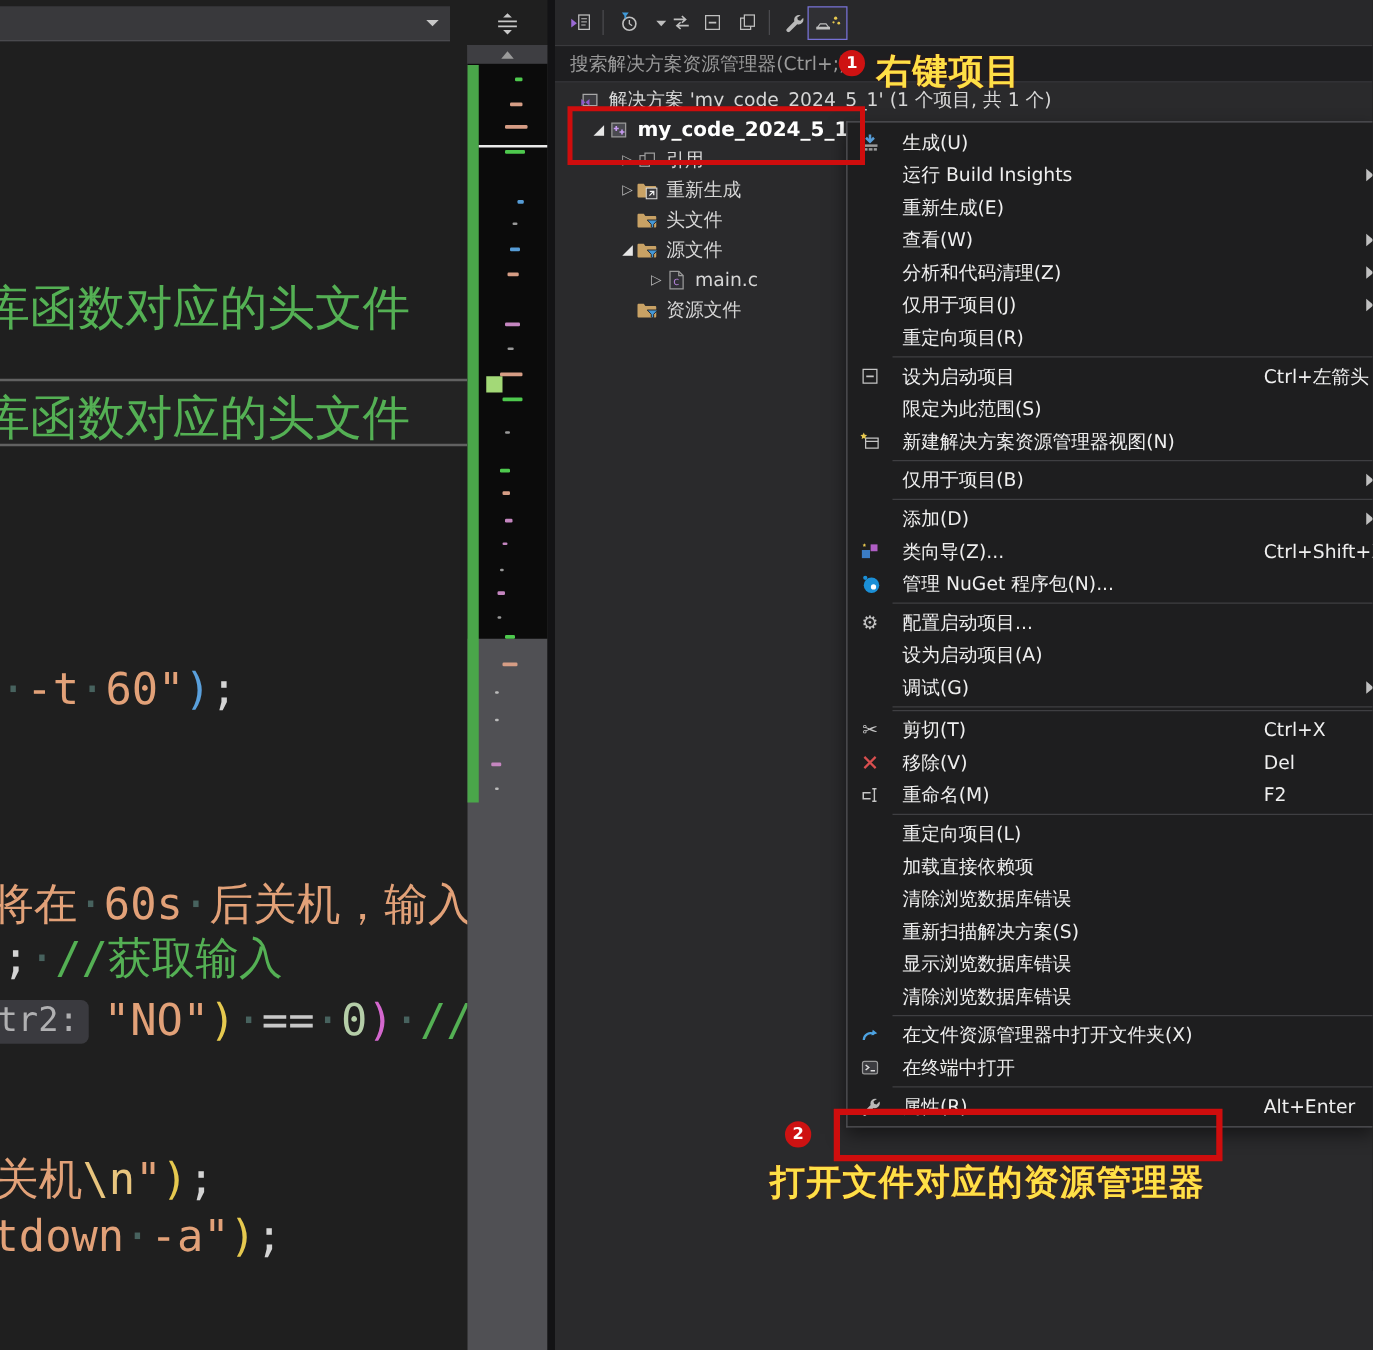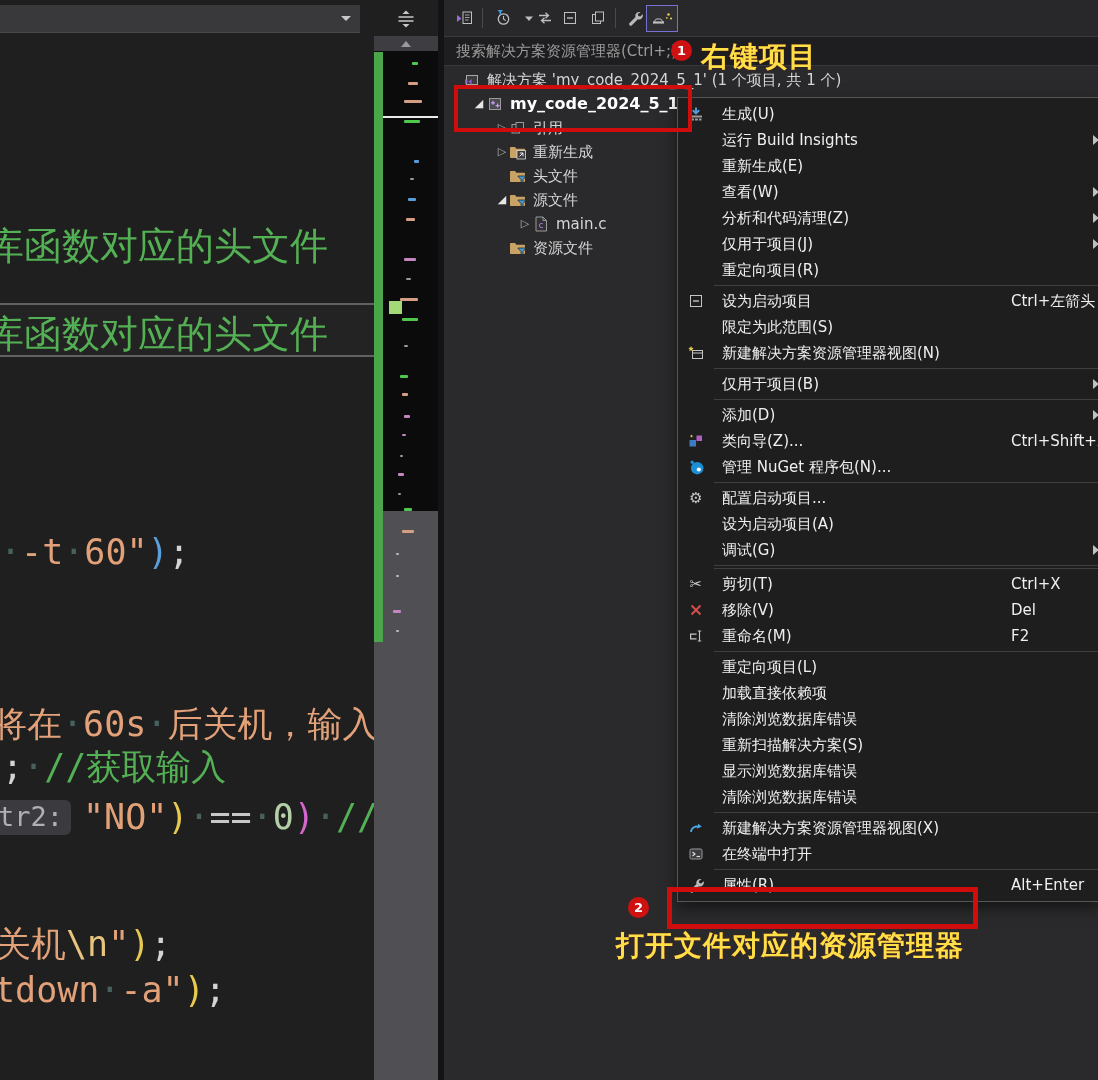--- a/index.html
+++ b/index.html
@@ -371,21 +371,21 @@
       <div class="menu-item"><span>清除浏览数据库错误</span></div>
       <div class="menu-item"><span>重新扫描解决方案(S)</span></div>
       <div class="menu-item"><span>显示浏览数据库错误</span></div>
       <div class="menu-item"><span>清除浏览数据库错误</span></div>
       <div class="menu-sep"></div>
       <div class="menu-item"><span class="mi-icon">
           <svg width="17" height="16">
             <path d="M3 12c.2-4.5 4.8-6.8 8.2-4.6" fill="none" stroke="#4da3e2" stroke-width="1.8"></path>
             <path d="M10.2 3.8l3.6 2.8-4.6 1.8z" fill="#4da3e2"></path>
           </svg>
-        </span><span>新建解决方案资源管理器视图(X)</span></div>
+        </span><span>在文件资源管理器中打开文件夹(X)</span></div>
       <div class="menu-item"><span class="mi-icon">
           <svg width="16" height="16">
             <rect x="2" y="3" width="12" height="10" rx="1.5" fill="#3c3c40" stroke="#9a9a9a"></rect>
             <path d="M4.5 6l2.5 2-2.5 2" fill="none" stroke="#ddd" stroke-width="1.2"></path>
             <path d="M8.5 10.5h3.5" stroke="#ddd" stroke-width="1.2"></path>
           </svg>
         </span><span>在终端中打开</span></div>
       <div class="menu-sep"></div>
       <div class="menu-item"><span class="mi-icon">
           <svg width="16" height="16">

